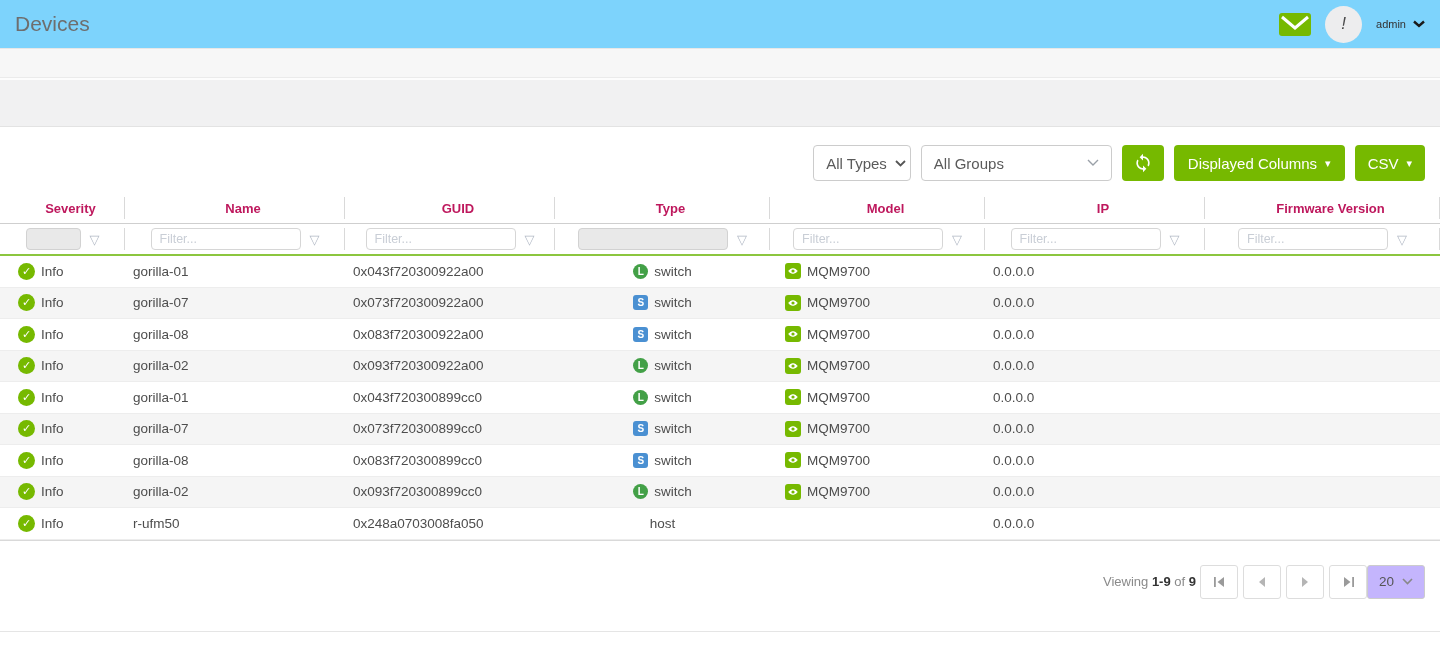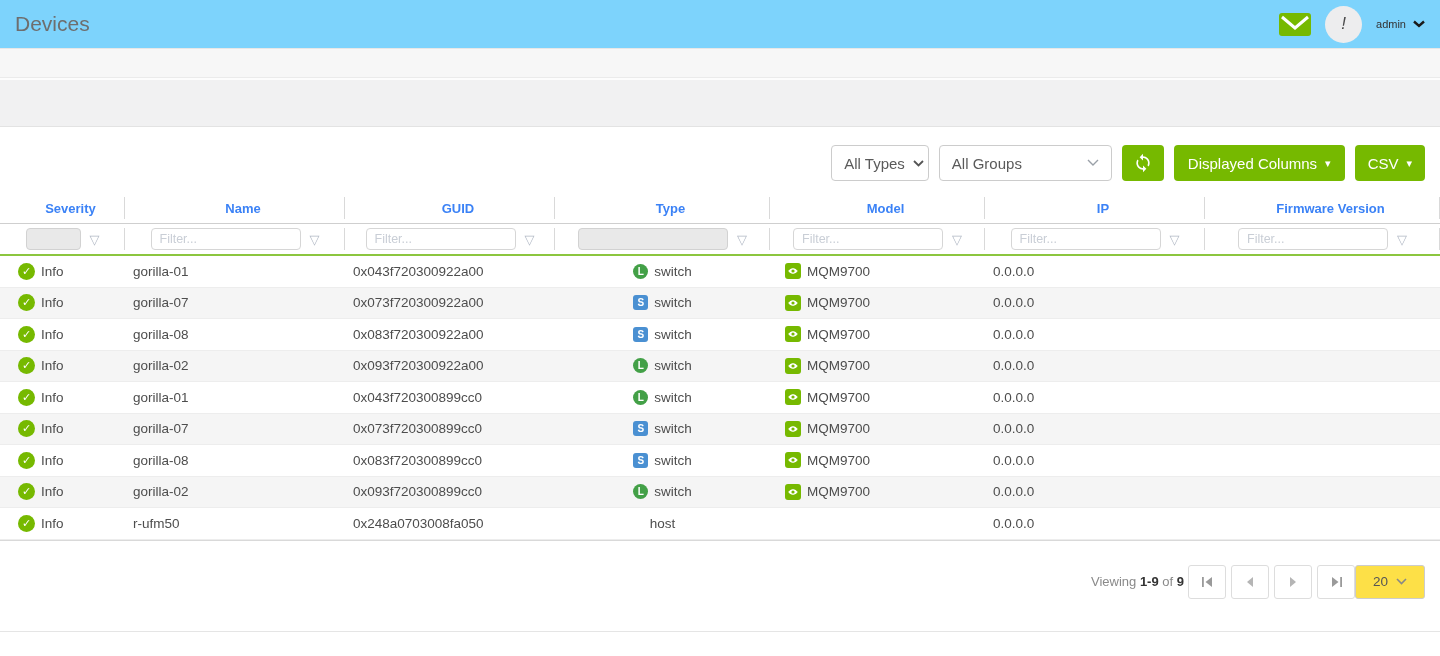--- a/index.html
+++ b/index.html
@@ -28,33 +28,33 @@
   .strip1 { height:31px; background:#f7f7f7; border-bottom:2px solid #fdfdfd;
     box-shadow:inset 0 -1px 0 #ebebeb; }
   .strip2 { height:47px; background:#f1f1f2; border-bottom:1px solid #e3e3e3; }
 
   
   .toolbar { display:flex; justify-content:flex-end; align-items:center; gap:10px;
     padding:18px 15px 0 0; height:54px; }
   .select-like { display:flex; align-items:center; border:1px solid #ccc; border-radius:4px;
     height:36px; background:#fff; font-size:15px; color:#5a5a5a; cursor:pointer; }
   .types-dd { padding:0 4px 0 12px; gap:8px; }
-  .groups-dd { width:173px; padding:0 12px; justify-content:space-between; }
+  .groups-dd { width:191px; padding:0 12px; justify-content:space-between; }
   .btn-green { background:#76b900; color:#fff; border:none; border-radius:4px; height:36px;
     display:flex; align-items:center; justify-content:center; gap:8px; font-size:15px;
     font-family:inherit; cursor:pointer; }
   .refresh-btn { width:42px; }
   .cols-btn { padding:0 14px; }
   .csv-btn { padding:0 13px; }
   .caret-solid { font-size:11px; line-height:1; }
 
   
   .grid { display:grid; grid-template-columns:125px 220px 210px 215px 215px 220px 235px; }
   .thead { margin-top:12px; height:30px; align-items:center; }
-  .th { text-align:center; font-size:13px; font-weight:600; color:#3b82f6; position:relative;padding-left:16px; }
+  .th { text-align:center; font-size:13px; font-weight:600; color:#be185d; position:relative;padding-left:16px; }
   .th::after, .fcell::after { content:""; position:absolute; right:0; top:50%;
     transform:translateY(-50%); height:22px; width:1px; background:#d9d9d9; }
   .filter-row { height:31px; border-top:1px solid #cfcfcf; align-items:center; }
   .fcell { display:flex; align-items:center; justify-content:center; gap:9px;
     position:relative; height:100%; }
   .filter-input { width:150px; height:22px; border:1px solid #d6d6d6; border-radius:4px;
     font-size:12.5px; padding:0 8px; color:#555; font-family:inherit; }
   .filter-input::placeholder { color:#c9ced6; }
   .filter-disabled { height:22px; background:#e9e9e9; border:1px solid #d2d2d2;
     border-radius:4px; }
@@ -82,21 +82,21 @@
   .table-bottom { border-top:1px solid #d9d9d9; }
 
   
   .paging { display:flex; justify-content:flex-end; align-items:center; gap:0;
     padding:24px 15px 0 0; }
   .viewing { font-size:13px; color:#8a8a8a; margin-right:4px; }
   .viewing b { color:#333; }
   .pg-group { display:flex; gap:5px; }
   .pg-btn { width:38px; height:34px; background:#fff; border:1px solid #ddd; border-radius:3px;
     display:flex; align-items:center; justify-content:center; cursor:pointer; }
-  .pgsize { width:70px; height:34px; border:1px solid #ccc; border-radius:3px; background:#fde047;
+  .pgsize { width:58px; height:34px; border:1px solid #ccc; border-radius:3px; background:#c4b5fd;
     display:flex; align-items:center; justify-content:center; gap:8px; font-size:13.5px;
     color:#555; cursor:pointer; }
   .footer-line { margin-top:32px; border-top:1px solid #e5e5e5; height:24px; }
   .chev { display:block; }
 </style>
 </head>
 <body>
 
 <div class="app-header">
   <div class="page-title">Devices</div>

